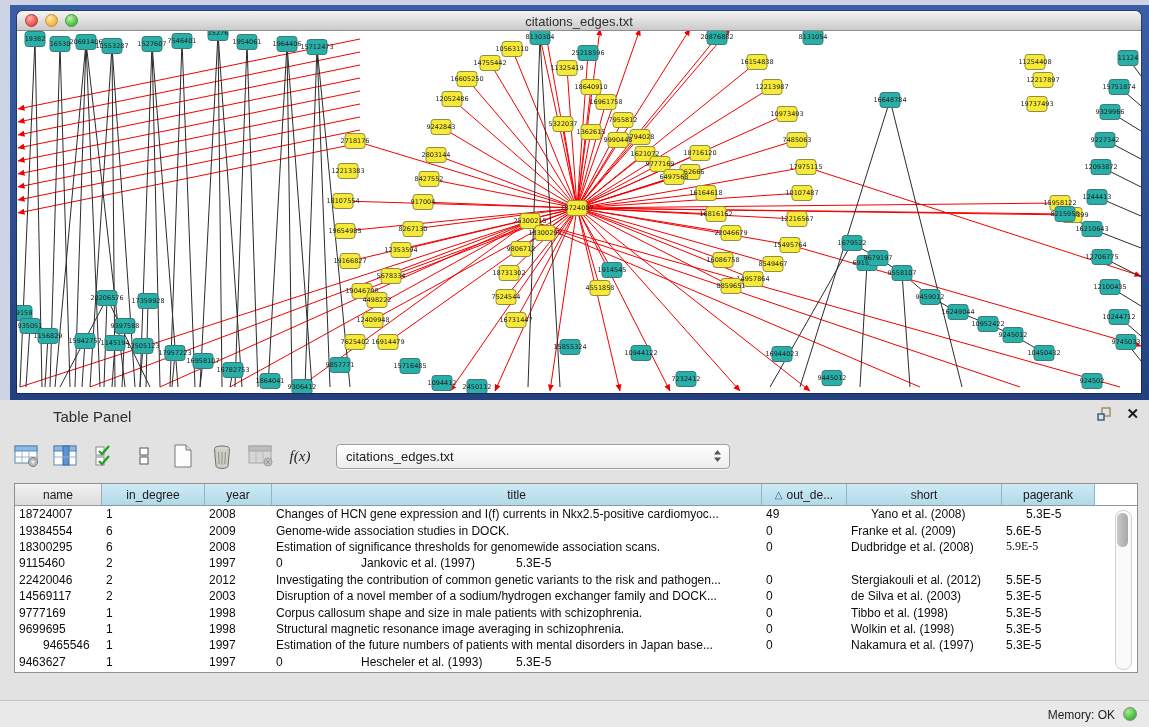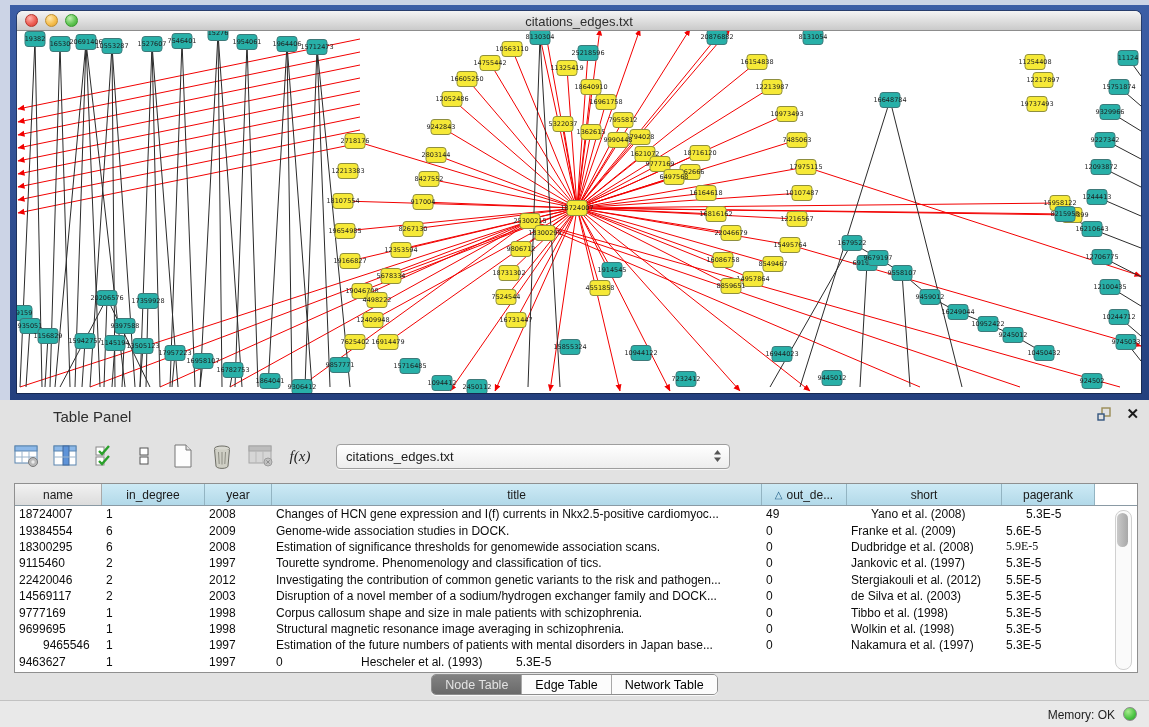--- a/index.html
+++ b/index.html
@@ -892,21 +892,20 @@
             <div class="td" style="width: 67px;">2008</div>
             <div class="td" style="width: 490px;">Estimation of significance thresholds for genomewide association scans.</div>
             <div class="td" style="width: 85px;">0</div>
             <div class="td" style="width: 155px;">Dudbridge et al. (2008)</div>
             <div class="td" style="width: 93px; font-family: Liberation Serif, serif;">5.9E-5</div>
           </div>
           <div class="tr">
             <div class="td" style="width: 87px;">9115460</div>
             <div class="td" style="width: 103px;">2</div>
             <div class="td" style="width: 67px;">1997</div>
-            <div class="td" style="width: 490px;">Tourette syndrome. Phenomenology and classification of tics.</div>
             <div class="td" style="width: 85px;">0</div>
             <div class="td" style="width: 155px;">Jankovic et al. (1997)</div>
             <div class="td" style="width: 93px;">5.3E-5</div>
           </div>
           <div class="tr">
             <div class="td" style="width: 87px;">22420046</div>
             <div class="td" style="width: 103px;">2</div>
             <div class="td" style="width: 67px;">2012</div>
             <div class="td" style="width: 490px;">Investigating the contribution of common genetic variants to the risk and pathogen...</div>
             <div class="td" style="width: 85px;">0</div>
@@ -956,26 +955,19 @@
             <div class="td" style="width: 85px;">0</div>
             <div class="td" style="width: 155px;">Hescheler et al. (1993)</div>
             <div class="td" style="width: 93px;">5.3E-5</div>
           </div>
         </div>
       <div class="vscroll">
         <div class="vthumb"></div>
       </div>
     </div>
 
-    <div class="tabs-row">
-      <div class="seg" id="tab-seg">
-          <div class="seg-btn sel">Node Table</div>
-          <div class="seg-btn">Edge Table</div>
-          <div class="seg-btn">Network Table</div>
-        </div>
-    </div>
   </div>
 
   <div class="status-bar">
     <span class="memory">Memory: OK</span>
     <span class="mem-dot"></span>
   </div>
 </div>
 
 </body></html>

